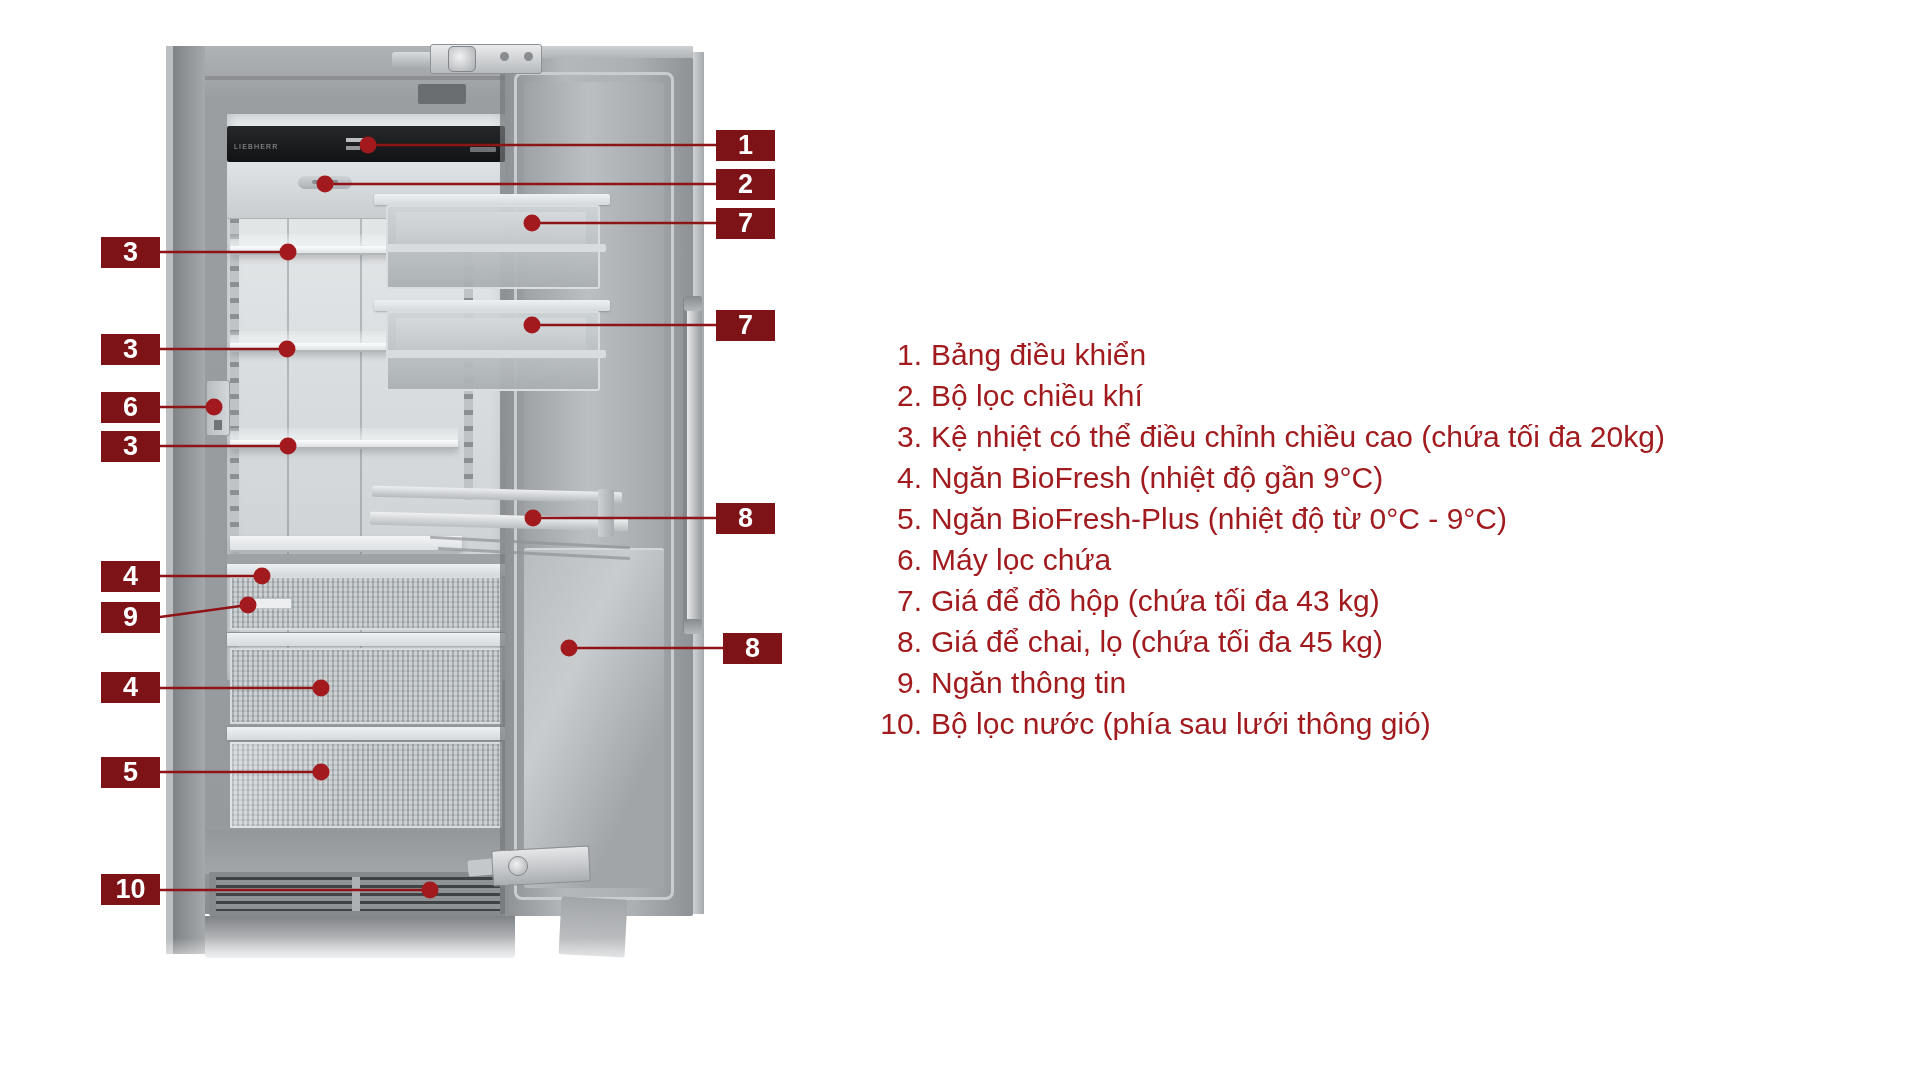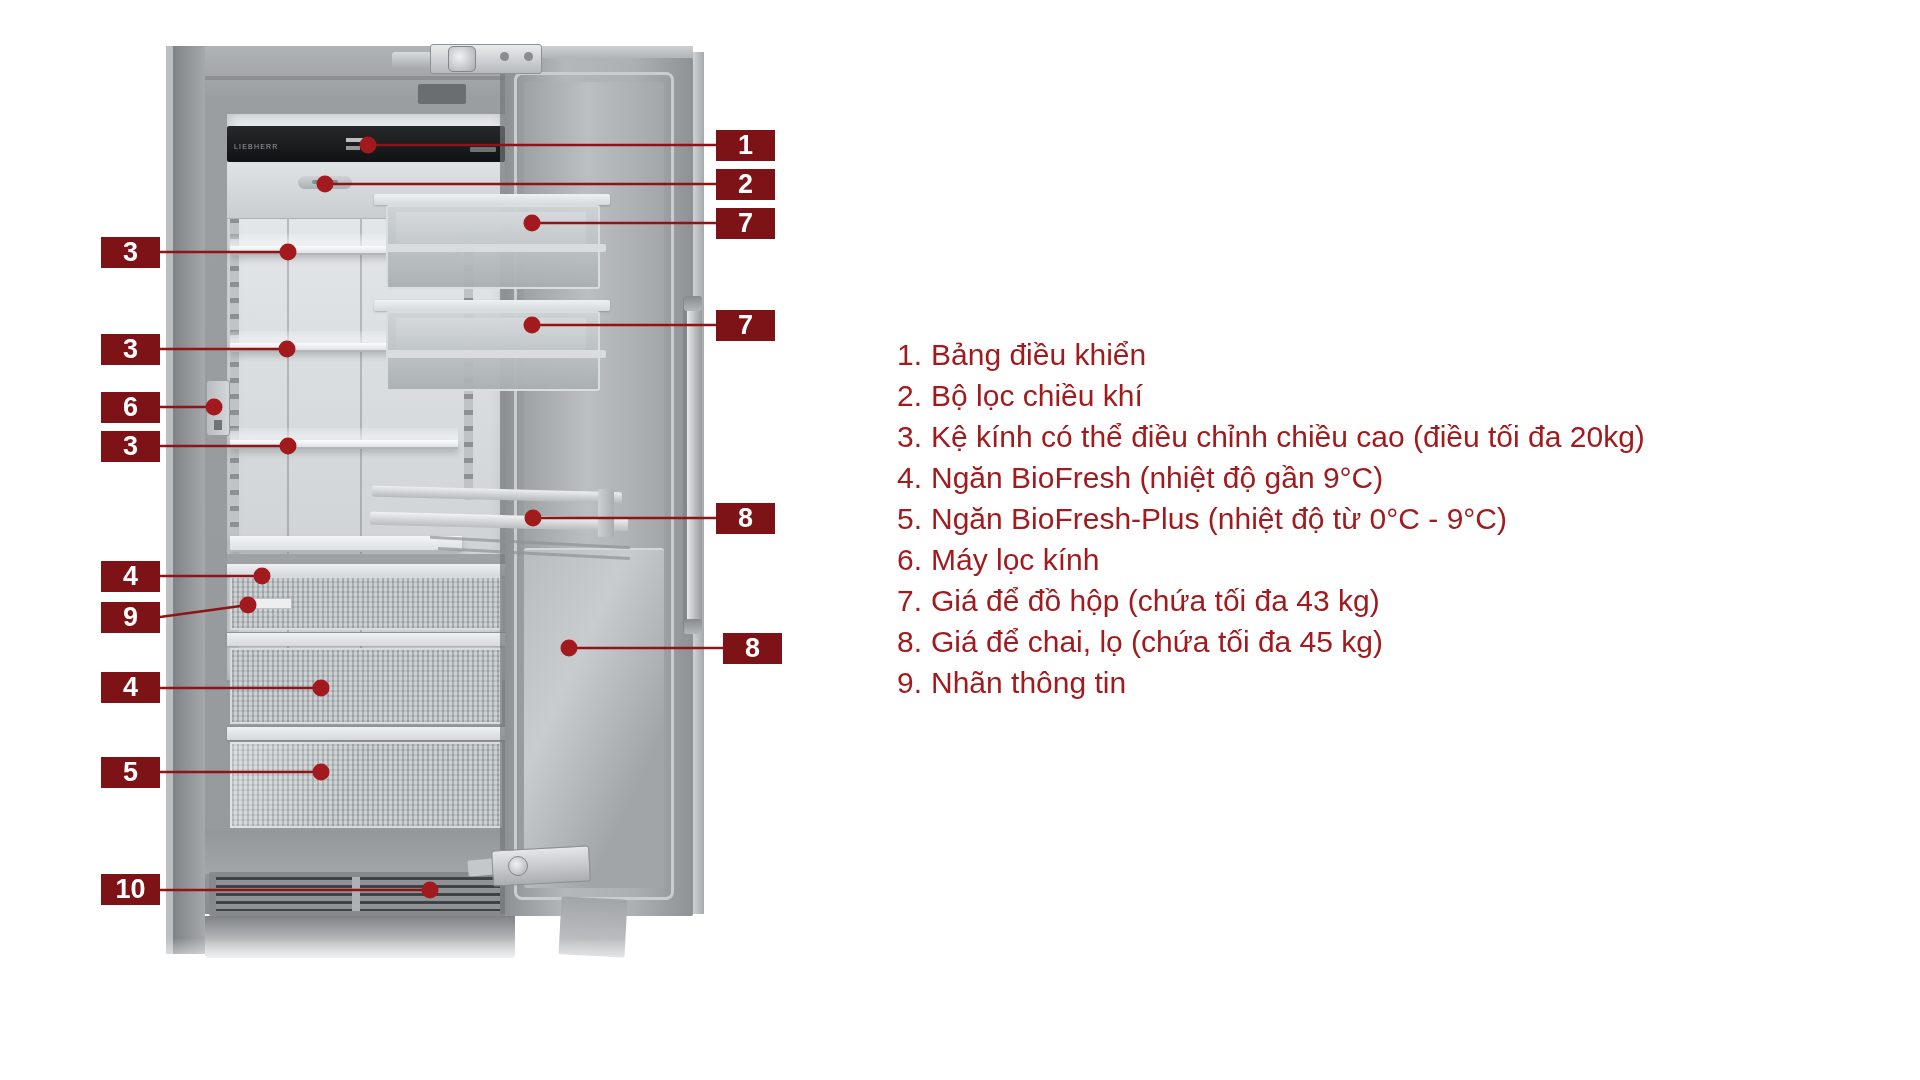--- a/index.html
+++ b/index.html
@@ -175,41 +175,45 @@
     <div class="row">
         <span class="num">1.</span>
         <span>Bảng điều khiển</span>
       </div>
     <div class="row">
         <span class="num">2.</span>
         <span>Bộ lọc chiều khí</span>
       </div>
     <div class="row">
         <span class="num">3.</span>
-        <span>Kệ kính có thể điều chỉnh chiều cao (điều tối đa 20kg)</span>
+        <span>Kệ nhiệt có thể điều chỉnh chiều cao (chứa tối đa 20kg)</span>
       </div>
     <div class="row">
         <span class="num">4.</span>
         <span>Ngăn BioFresh (nhiệt độ gần 9°C)</span>
       </div>
     <div class="row">
         <span class="num">5.</span>
         <span>Ngăn BioFresh-Plus (nhiệt độ từ 0°C - 9°C)</span>
       </div>
     <div class="row">
         <span class="num">6.</span>
-        <span>Máy lọc kính</span>
+        <span>Máy lọc chứa</span>
       </div>
     <div class="row">
         <span class="num">7.</span>
         <span>Giá để đồ hộp (chứa tối đa 43 kg)</span>
       </div>
     <div class="row">
         <span class="num">8.</span>
         <span>Giá để chai, lọ (chứa tối đa 45 kg)</span>
       </div>
     <div class="row">
         <span class="num">9.</span>
-        <span>Nhãn thông tin</span>
+        <span>Ngăn thông tin</span>
+      </div>
+    <div class="row">
+        <span class="num">10.</span>
+        <span>Bộ lọc nước (phía sau lưới thông gió)</span>
       </div>
   </div>
 
 </div>
 
 </body></html>

